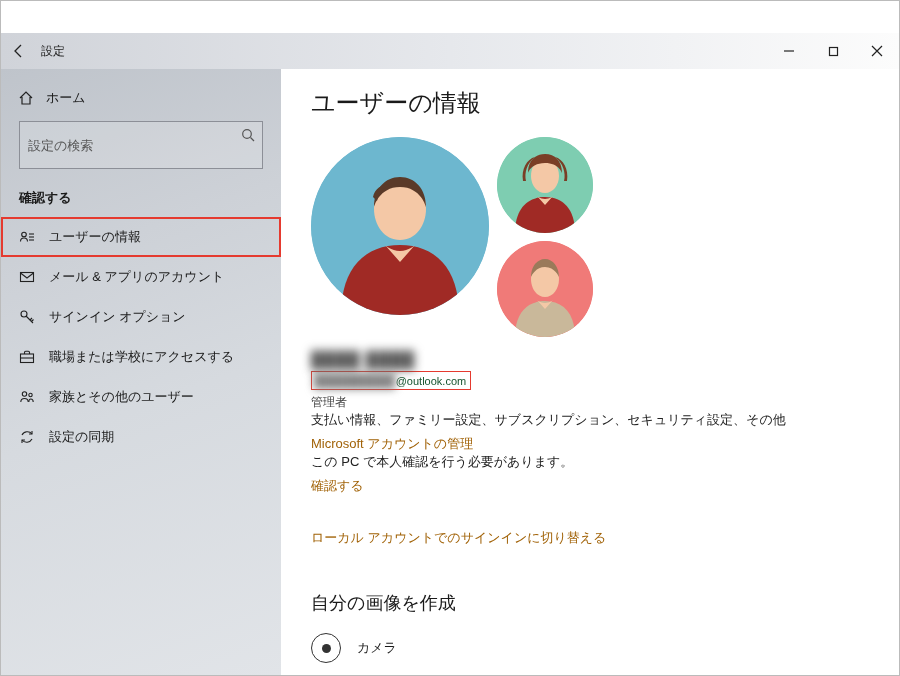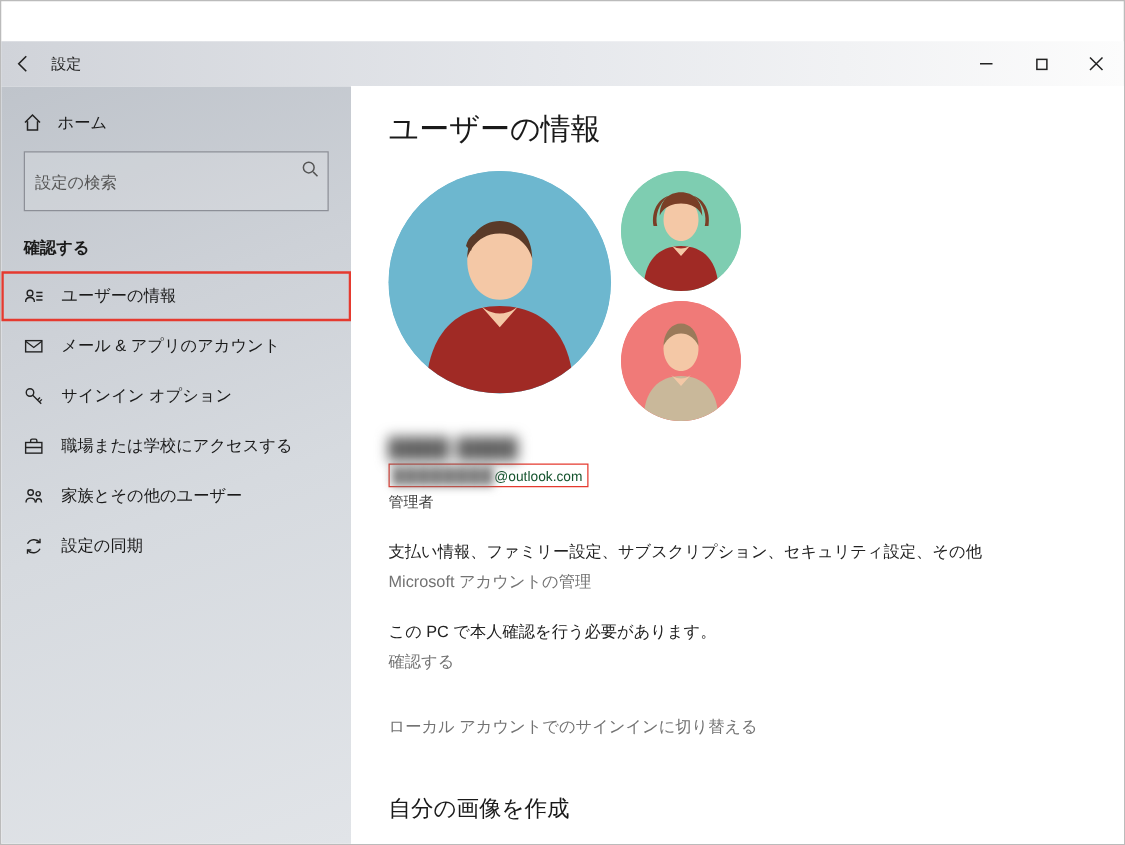--- a/index.html
+++ b/index.html
@@ -26,22 +26,22 @@
   .page-title { font-size:24px; font-weight:400; margin-bottom:18px; }
   .avatars { position:relative; width: 310px; height: 200px; margin-bottom: 14px; }
   .av-main { position:absolute; left:0; top:0; width:178px; height:178px; border-radius:50%; overflow:hidden; background:#6db7cf; }
   .av-sm1 { position:absolute; left:186px; top:0; width:96px; height:96px; border-radius:50%; overflow:hidden; background:#7ecdb1; }
   .av-sm2 { position:absolute; left:186px; top:104px; width:96px; height:96px; border-radius:50%; overflow:hidden; background:#f07a78; }
   .user-name { filter: blur(5px); font-size:16px; font-weight:600; letter-spacing:1px; color:#555; margin-top:4px; }
   .email-row { display:inline-block; border:1.5px solid #e53a2f; padding:1px 4px 1px 2px; margin-top:2px; }
   .email-blur { filter: blur(4px); color:#777; letter-spacing:1px; }
   .email-domain { color:#14532d; font-size:11px; }
   .role { font-size:12px; color:#444; margin-top:4px; }
-  .para { font-size:13px; margin-top:22px; color:#222; }
-  .link { font-size:13px; color:#737373; margin-top:6px; }
+  .para { font-size:13px; color:#222; }
+  .link { font-size:13px; color:#a16207; margin-top:6px; }
   .section-title { font-size:18px; font-weight:400; margin-top:44px; margin-bottom:18px; }
   .camera-row { display:flex; align-items:center; gap:16px; font-size:13px; }
   .camera-icon { width:30px; height:30px; border:1.6px solid #333; border-radius:50%; display:flex; align-items:center; justify-content:center; position:relative; }
   .camera-icon::after { content:""; width:9px; height:9px; background:#333; border-radius:50%; }
   svg { display:block; }
 </style>
 </head>
 <body>
 
 <div class="window">

